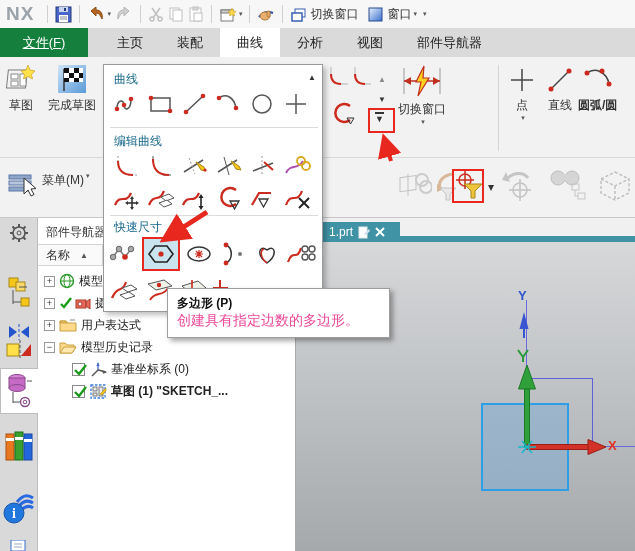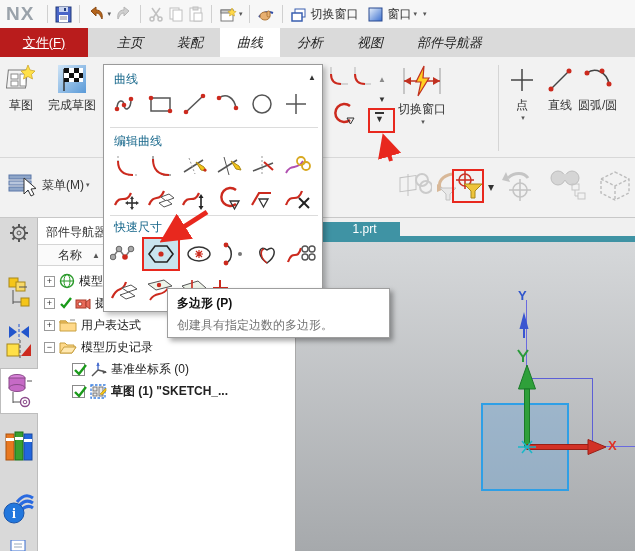--- a/index.html
+++ b/index.html
@@ -12,22 +12,22 @@
   
   #titlebar { left:0; top:0; width:635px; height:28px; background:#f7f7f7; display:flex; align-items:center; padding-left:6px; }
   .nx-logo { font-size:19px; font-weight:bold; color:#9aa2aa; letter-spacing:1px; margin-right:8px; }
   .qsep { width:1px; height:18px; background:#d0d0d0; margin:0 5px; }
   .qbtn { display:flex; align-items:center; padding:2px; }
   .caret { font-size:7px; color:#555; margin-left:2px; }
   .tb-label { font-size:12px; color:#333; margin-left:3px; }
 
   
   #tabrow { left:0; top:28px; width:635px; height:29px; background:#dadada; display:flex; align-items:stretch; }
-  #file-tab { width:88px; background:#b91c1c; color:#fff; display:flex; align-items:center; justify-content:center; font-size:13px;text-decoration:underline; }
-  .rtab { padding:0 17px; display:flex; align-items:center; font-size:13px; color:#222;font-style:italic; }
+  #file-tab { width:88px; background:#15803d; color:#fff; display:flex; align-items:center; justify-content:center; font-size:13px;text-decoration:underline; }
+  .rtab { padding:0 17px; display:flex; align-items:center; font-size:13px; color:#222; }
   .rtab.active { background:#fff; }
 
   
   #ribbon { left:0; top:57px; width:635px; height:101px; background:#f2f2f2; border-bottom:1px solid #d8d8d8; }
   .big-btn { position:absolute; display:flex; flex-direction:column; align-items:center; }
   .big-btn .lbl { font-size:12px; color:#333; margin-top:3px; white-space:nowrap; }
   .vsep { position:absolute; width:1px; background:#d5d5d5; }
 
   
   #menurow { left:0; top:158px; width:635px; height:60px; background:#f2f2f2; border-bottom:1px solid #c8c8c8; }
@@ -43,36 +43,36 @@
   #nav-title { position:absolute; left:8px; top:6px; font-size:12px; color:#333; }
   #nav-colhead { position:absolute; left:0; top:26px; width:258px; height:22px; background:#fafafa; border-top:1px solid #d5d5d5; border-bottom:1px solid #d5d5d5; display:flex; align-items:center; }
   .tree-row { position:absolute; left:0; width:258px; height:22px; display:flex; align-items:center; font-size:12px; color:#222; }
   .expander { width:11px; height:11px; border:1px solid #9a9a9a; background:#fff; font-size:9px; line-height:9px; text-align:center; color:#333; margin-right:4px; flex:none; }
   .chk { width:13px; height:13px; border:1px solid #8a8a8a; background:#fff; margin-right:3px; flex:none; position:relative; }
   .chk svg { position:absolute; left:0; top:-2px; }
 
   
   #tabband { left:296px; top:222px; width:339px; height:20px; background:#f0f0f0; }
   #tabband .strip { position:absolute; left:0; top:14px; width:339px; height:6px; background:#3f93a4; }
-  #part-tab { position:absolute; left:26px; top:0; width:78px; height:20px; background:#3f93a4; color:#fff; display:flex; align-items:center; padding-left:7px; font-size:12px; gap:5px;flex-direction:column; }
+  #part-tab { position:absolute; left:26px; top:0; width:78px; height:20px; background:#3f93a4; color:#fff; display:flex; align-items:center; padding-left:7px; font-size:12px; gap:5px; }
   #viewport { left:296px; top:242px; width:339px; height:309px; background:linear-gradient(#d6d8da,#a6a9ac); }
   .axis-label { position:absolute; font-weight:bold; font-size:13px; }
 
   
   #curve-panel { left:103px; top:64px; width:220px; height:248px; background:#fff; border:1px solid #9a9a9a; box-shadow:3px 3px 5px rgba(0,0,0,.25); z-index:50; }
   .sec-title { position:absolute; left:10px; font-size:12px; color:#17678b; }
   .sec-sep { position:absolute; left:6px; width:208px; height:1px; background:#dcdcdc; }
   .cell { position:absolute; width:34px; height:30px; display:flex; align-items:center; justify-content:center; }
   .cell-hl { background:#c9e4ee; border:2px solid #e8281e; width:38px; height:34px; }
   #panel-scroll-up { position:absolute; right:6px; top:8px; font-size:8px; color:#333; }
 
   
   #tooltip { left:167px; top:288px; width:223px; height:50px; background:#fff; border:1px solid #9e9e9e; box-shadow:3px 3px 5px rgba(0,0,0,.35); z-index:60; padding:6px 9px; }
   #tooltip .tt-title { font-weight:bold; font-size:12px; color:#111; }
-  #tooltip .tt-desc { font-size:12px; color:#737373; margin-top:5px; }
+  #tooltip .tt-desc { font-size:14px; color:#ec4899; }
 
   
   .red-box { position:absolute; border:2px solid #e8281e; z-index:70; pointer-events:none; }
   #annot-svg { position:absolute; left:0; top:0; width:635px; height:551px; z-index:75; pointer-events:none; }
 </style>
 </head>
 <body>
 
 <div class="abs" id="titlebar">
   <span class="nx-logo">NX</span>
@@ -248,33 +248,33 @@
     <span class="caret">▾</span>
   </div>
   <div class="big-btn" style="left:546px; top:9px;">
     <svg width="28" height="28" viewBox="0 0 28 28">
         <line x1="5" y1="23" x2="23" y2="5" stroke="#444" stroke-width="1.5"></line>
         <circle cx="5" cy="23" r="2.5" fill="#cc2a1e"></circle>
         <circle cx="23" cy="5" r="2.5" fill="#cc2a1e"></circle>
       </svg>
     <span class="lbl">直线</span>
   </div>
-  <div class="big-btn" style="left:578px; top:9px;">
+  <div class="big-btn" style="left:578px; top:9px;font-weight:bold;">
     <svg width="34" height="28" viewBox="0 0 34 28">
         <path d="M6,7 C14,1 26,6 28,18" fill="none" stroke="#444" stroke-width="1.5"></path>
         <circle cx="6" cy="7" r="2.5" fill="#cc2a1e"></circle>
         <circle cx="28" cy="18" r="2.5" fill="#cc2a1e"></circle>
         <circle cx="21" cy="5" r="2.5" fill="#cc2a1e"></circle>
       </svg>
     <span class="lbl">圆弧/圆</span>
   </div>
 </div>
 
 <div class="abs" id="menurow">
-  <div class="abs" style="left:8px; top:14px; display:flex; align-items:center;">
+  <div class="abs" style="left:8px; top:14px; display:flex; align-items:flex-start;">
     <svg width="30" height="26" viewBox="0 0 30 26">
         <rect x="1" y="3" width="22" height="4" fill="#8fa6c8" stroke="#5a77a8"></rect>
         <rect x="1" y="9" width="22" height="4" fill="#b8c6dd" stroke="#5a77a8"></rect>
         <rect x="1" y="15" width="22" height="4" fill="#8fa6c8" stroke="#5a77a8"></rect>
         <polygon points="16,6 16,22 20,18 23,24 26,22.5 23,17 28,16.5" fill="#fff" stroke="#333"></polygon>
       </svg>
     <span style="margin-left:4px; font-size:12px;">菜单(M)</span>
     <span class="caret">▾</span>
   </div>
   <div class="abs" id="combo">
@@ -395,21 +395,21 @@
         <rect x="3" y="0" width="14" height="11" fill="#fff" stroke="#3a6fd0"></rect>
         <line x1="6" y1="4" x2="14" y2="4" stroke="#9ab"></line>
         <line x1="6" y1="7" x2="14" y2="7" stroke="#9ab"></line>
       </svg>
   </div>
 </div>
 
 <div class="abs" id="navigator">
   <div id="nav-title">部件导航器</div>
   <div id="nav-colhead">
-    <span style="margin-left:20px;">名称</span>
+    <span style="margin-left:8px;">名称</span>
     <span style="margin-left:10px; font-size:8px; color:#555;">▲</span>
     <span style="margin-left:14px; width:1px; height:22px; background:#d5d5d5;"></span>
   </div>
 
   <div class="tree-row" style="top:52px; padding-left:6px;">
     <span class="expander">+</span>
     <svg width="16" height="16" viewBox="0 0 16 16" style="margin-right:4px">
         <circle cx="8" cy="8" r="6.5" fill="none" stroke="#2a9a2a" stroke-width="1.4"></circle>
         <ellipse cx="8" cy="8" rx="3" ry="6.5" fill="none" stroke="#2a9a2a"></ellipse>
         <line x1="1.5" y1="8" x2="14.5" y2="8" stroke="#2a9a2a"></line>

